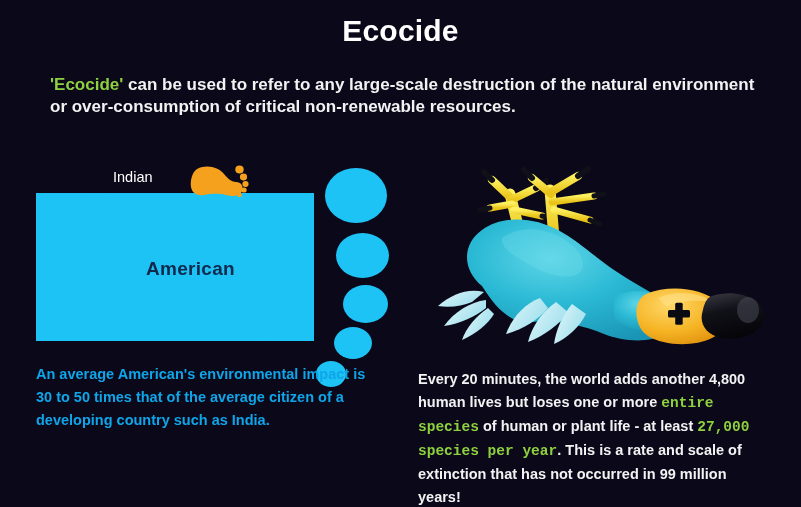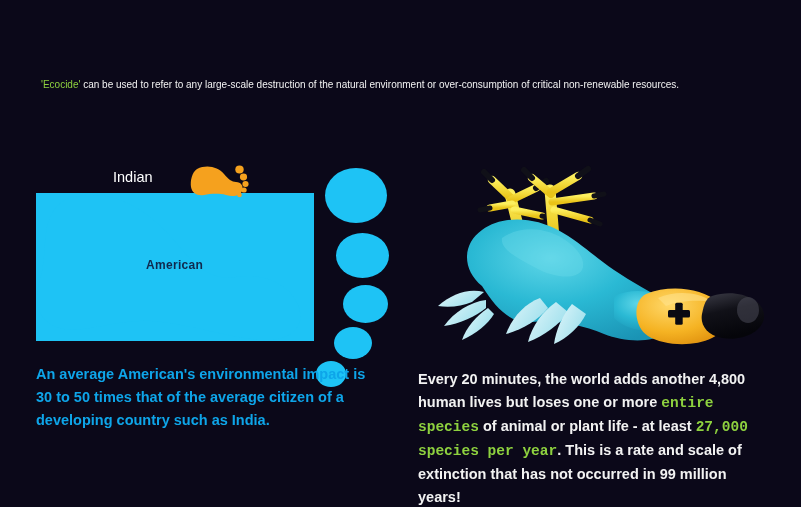--- a/index.html
+++ b/index.html
@@ -32,25 +32,25 @@
     color: #ffffff;
     font-size: 30px;
     font-weight: bold;
     letter-spacing: 0.2px;
   }
 
   
   #intro {
     position: absolute;
     top: 74px;
-    left: 41px;
+    left: 50px;
     width: 714px;
     color: #f2f2f2;
-    font-size: 10px;
-    font-weight: normal;
+    font-size: 17px;
+    font-weight: bold;
     line-height: 22px;
   }
   #intro .hl-green { color: #8ed13f; }
 
   
   #foot-illustration {
     position: absolute;
     left: 18px;
     top: 155px;
     width: 390px;
@@ -73,21 +73,21 @@
   #toe-2 { left: 318px; top: 78px;  width: 53px; height: 45px; }
   #toe-3 { left: 325px; top: 130px; width: 45px; height: 38px; }
   #toe-4 { left: 316px; top: 172px; width: 38px; height: 32px; }
   #toe-5 { left: 298px; top: 206px; width: 30px; height: 26px; }
 
   #american-label {
     position: absolute;
     left: 128px;
     top: 103px;
     color: #10294d;
-    font-size: 12px;
+    font-size: 19px;
     font-weight: bold;
     letter-spacing: 0.3px;
   }
   #indian-label {
     position: absolute;
     left: 95px;
     top: 14px;
     color: #ffffff;
     font-size: 14.5px;
     font-weight: normal;
@@ -130,20 +130,21 @@
     font-weight: bold;
     line-height: 23px;
   }
   #right-text .hl-green { color: #8ed13f; font-family: Liberation Mono, monospace; }
 </style>
 </head>
 <body>
 
 <div id="poster">
 
+  <div id="title">Ecocide</div>
 
   <div id="intro"><span class="hl-green">'Ecocide'</span><span> can be used to refer to any large-scale destruction of the natural environment or over-consumption of critical non-renewable resources.</span></div>
 
   <div id="foot-illustration">
 
     <svg id="american-sole" viewBox="0 0 278 148" preserveAspectRatio="none">
       <path d="M38,4 C82,-6 118,22 142,52 C160,74 176,88 200,84
                C228,79 254,92 262,112 C272,136 250,150 222,147
                C186,143 150,130 116,128 C80,126 52,140 28,136
                C4,132 -4,112 4,86 C11,64 6,38 16,20 C22,10 29,6 38,4 Z" fill="#1ec3f5"></path>
@@ -253,15 +254,15 @@
     <ellipse cx="330" cy="152" rx="11" ry="13" fill="#4a4a57" opacity="0.55"></ellipse>
 
     <g fill="#0a0a12">
       <rect x="250" y="152" width="22" height="7.5" rx="1.5"></rect>
       <rect x="257.2" y="144.8" width="7.5" height="22" rx="1.5"></rect>
     </g>
   </svg>
 
   <div id="left-text">An average American's environmental impact is 30 to 50 times that of the average citizen of a developing country such as India.</div>
 
-  <div id="right-text"><span>Every 20 minutes, the world adds another 4,800 human lives but loses one or more </span><span class="hl-green">entire species</span><span> of animal or plant life - at least </span><span class="hl-green">27,000 species per year</span><span>. This is a rate and scale of extinction that has not occurred in 99 million years!</span></div>
+  <div id="right-text"><span>Every 20 minutes, the world adds another 4,800 human lives but loses one or more </span><span class="hl-green">entire species</span><span> of human or plant life - at least </span><span class="hl-green">27,000 species per year</span><span>. This is a rate and scale of extinction that has not occurred in 99 million years!</span></div>
 
 </div>
 
 </body></html>

